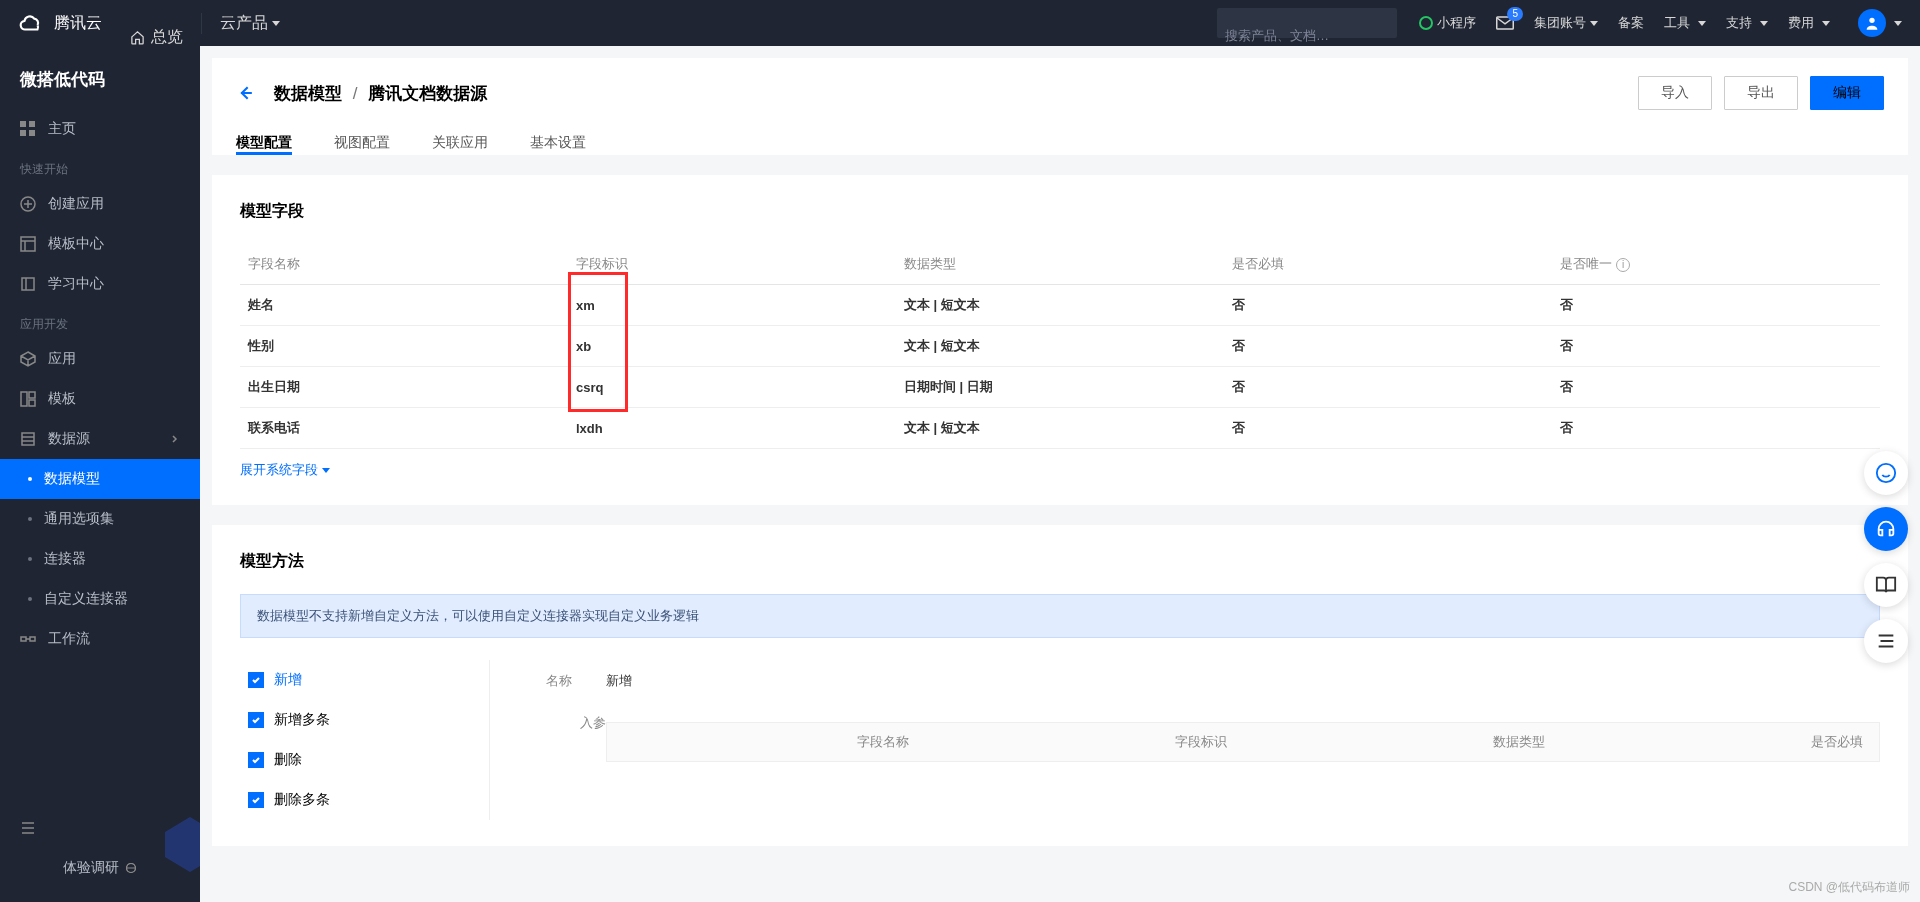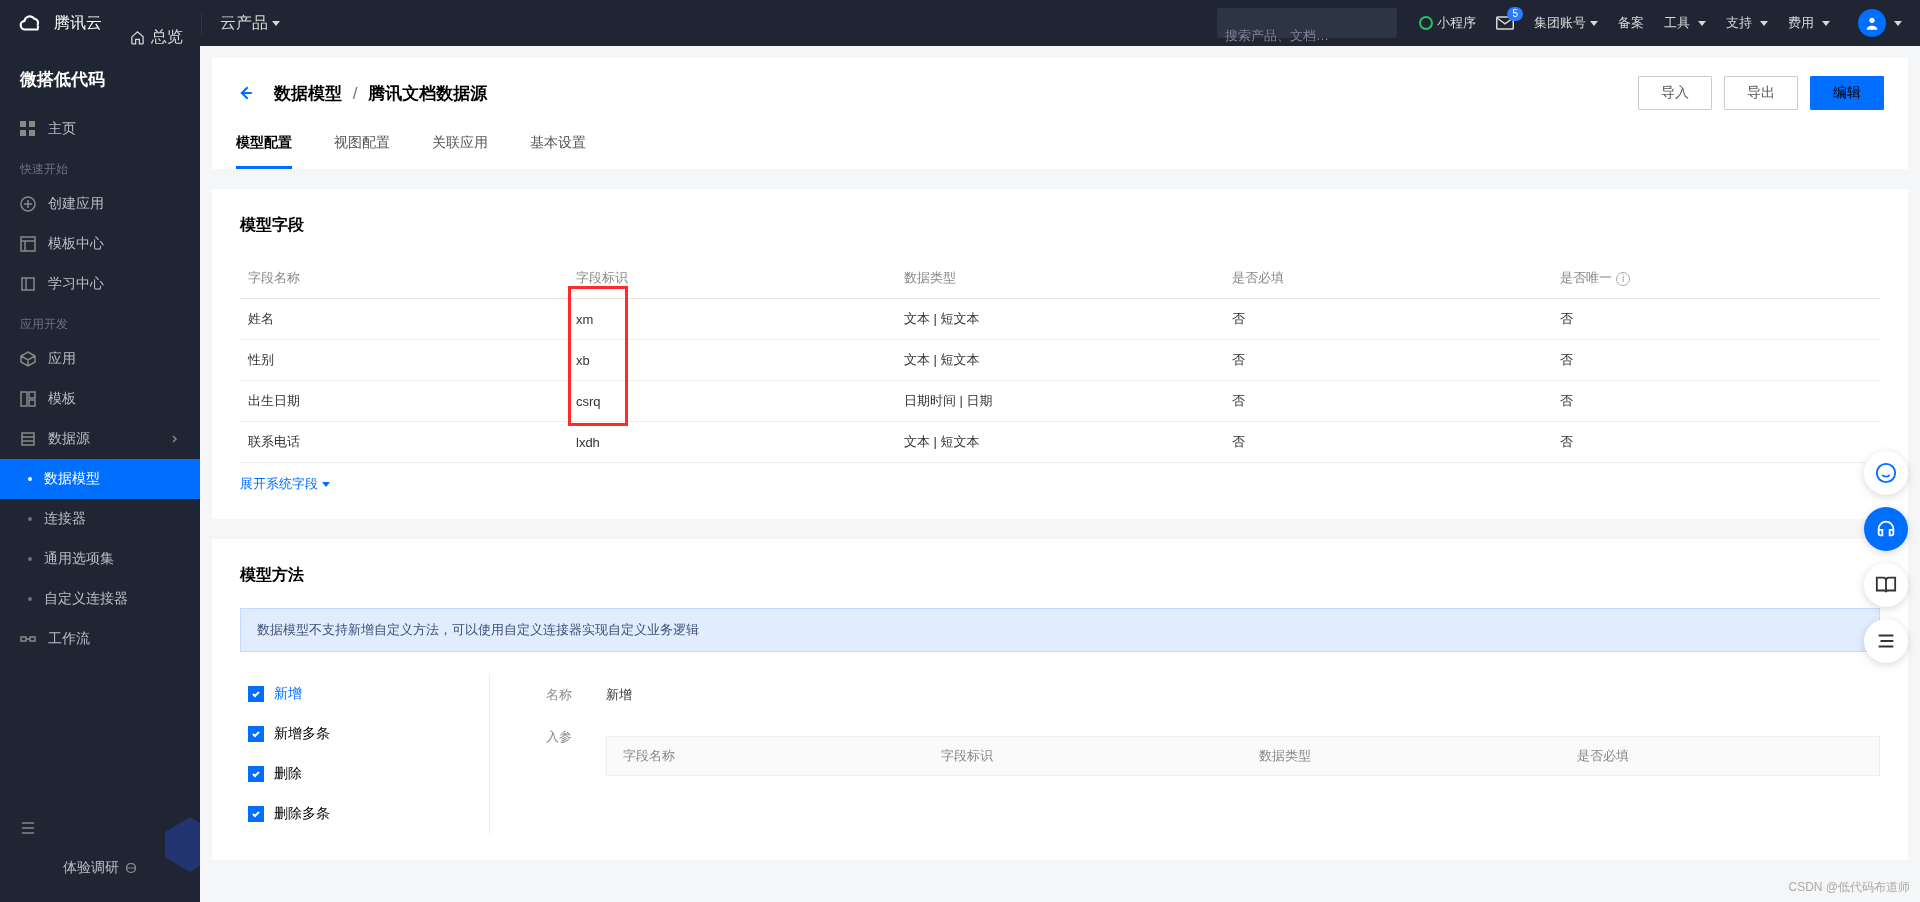--- a/index.html
+++ b/index.html
@@ -40,26 +40,26 @@
 .page-head{background:#fff;padding:18px 24px 0 24px;}
 .breadcrumb-row{display:flex;align-items:center;gap:18px;}
 .back-btn{color:#006eff;display:flex;align-items:center;cursor:pointer;}
 .crumb{font-size:17px;font-weight:600;color:#000;}
 .crumb-sep{color:#777;font-weight:400;margin:0 6px;}
 .head-actions{margin-left:auto;display:flex;gap:12px;}
 .btn{height:34px;padding:0 22px;font-size:14px;border-radius:1px;cursor:pointer;display:inline-flex;align-items:center;}
 .btn-outline{border:1px solid #ccc;color:#555;background:#fff;}
 .btn-primary{border:1px solid #006eff;background:#006eff;color:#000000;}
 .tabs{display:flex;margin-top:24px;gap:42px;}
-.tab{font-size:14px;color:#555;padding-bottom:14px;cursor:pointer;}
+.tab{font-size:14px;color:#555;cursor:pointer;}
 .tab.active{color:#000;font-weight:600;border-bottom:3px solid #006eff;}
 .card{background:#fff;margin-top:20px;padding:26px 28px;}
 .card-title{font-size:16px;font-weight:600;margin-bottom:22px;}
 .tbl{width:100%;border-collapse:collapse;}
-.tbl th,.tbl td{text-align:left;padding:11px 8px;font-size:13px;}
+.tbl th,.tbl td{text-align:left;padding:11px 8px;font-size:13px;font-weight:bold;}
 .tbl th{color:#888;font-weight:400;border-bottom:1px solid #e5e5e5;}
 .tbl td{color:#333;border-bottom:1px solid #eee;}
 .red-box{position:absolute;border:3px solid #ff2a2a;pointer-events:none;}
 .expand-link{color:#006eff;font-size:13px;margin-top:12px;display:inline-flex;align-items:center;gap:4px;cursor:pointer;}
 .info-ic{width:14px;height:14px;border:1px solid #aaa;border-radius:50%;display:inline-flex;align-items:center;justify-content:center;font-size:10px;color:#999;vertical-align:middle;margin-left:4px;}
 .alert{background:#e1ecff;border:1px solid #c6dcff;padding:12px 16px;color:#3b5278;font-size:13px;margin-bottom:22px;}
 .method-wrap{display:flex;}
 .method-nav{width:250px;border-right:1px solid #eee;padding-right:20px;}
 .method-item{display:flex;align-items:center;gap:10px;padding:11px 8px;font-size:14px;cursor:pointer;}
 .check{width:16px;height:16px;background:#006eff;display:inline-flex;align-items:center;justify-content:center;}
@@ -201,24 +201,24 @@
         </svg>
       <span>数据源</span>
       <svg class="sb-expand" width="10" height="10" viewBox="0 0 10 10">
           <path d="M2 3l3 3 3-3" fill="none" stroke="#888" stroke-width="1.5"></path>
         </svg>
     </div>
     <div class="sb-sub active">
         <span>数据模型</span>
       </div>
     <div class="sb-sub">
+        <span>通用选项集</span>
+      </div>
+    <div class="sb-sub">
         <span>连接器</span>
-      </div>
-    <div class="sb-sub">
-        <span>通用选项集</span>
       </div>
     <div class="sb-sub">
         <span>自定义连接器</span>
       </div>
     <div class="sb-item">
       <svg class="sb-ic" viewBox="0 0 16 16" fill="none" stroke="#888" stroke-width="1.5">
           <rect x="1" y="6" width="5" height="4"></rect>
           <rect x="10" y="6" width="5" height="4"></rect>
           <path d="M6 8h4"></path>
         </svg>
@@ -358,21 +358,21 @@
                 </svg>
               </span>
               <span>删除多条</span>
             </div>
           </div>
         <div class="method-body">
           <div class="form-row">
               <div class="form-label">名称</div>
               <div class="form-value">新增</div>
             </div>
-          <div class="form-row" style="align-items:flex-start;">
+          <div class="form-row" style="align-items:flex-start;text-align:right;">
               <div class="form-label">入参</div>
             <div style="flex:1;">
               <div class="param-tbl-head">
                 <div>字段名称</div>
                 <div>字段标识</div>
                 <div>数据类型</div>
                 <div>是否必填</div>
               </div>
             </div>
           </div>

